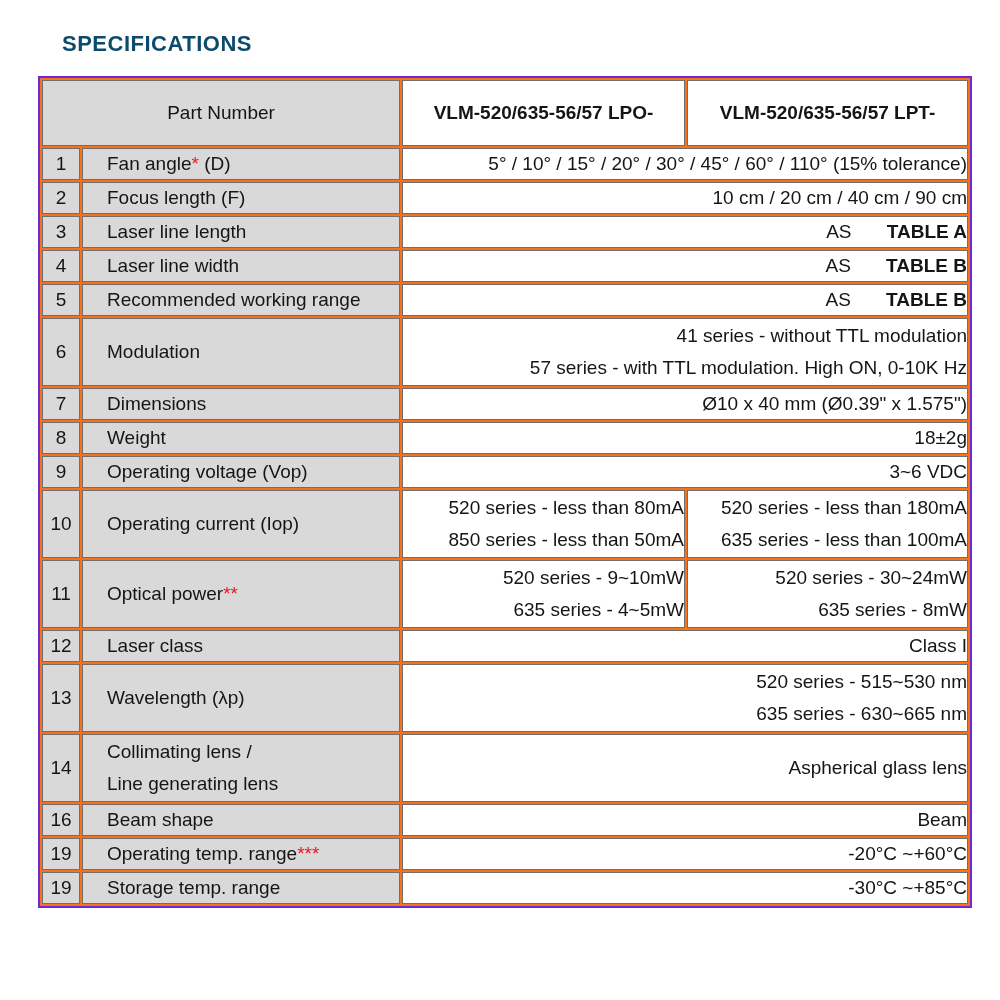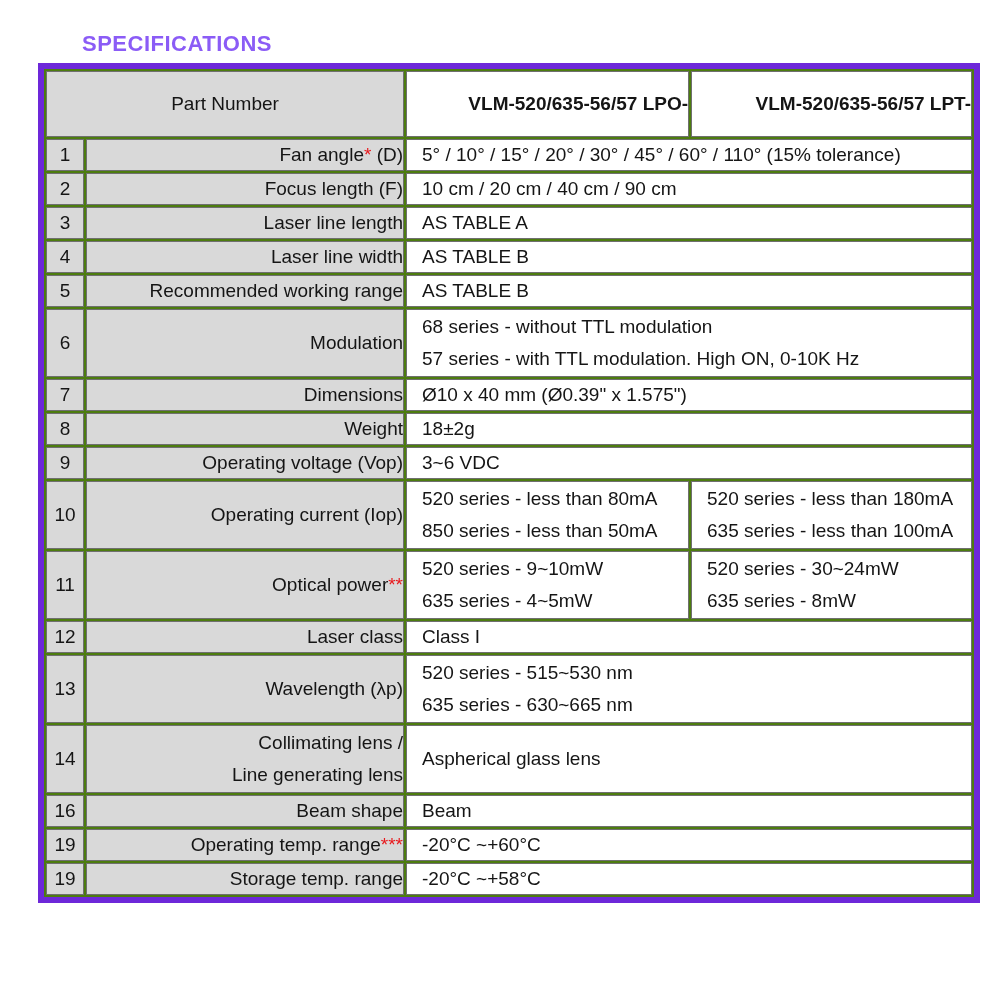--- a/index.html
+++ b/index.html
@@ -17,76 +17,75 @@
     height: 1000px;
     background: #ffffff;
   }
   .title {
     position: absolute;
     left: 62px;
     top: 31px;
     font-size: 22px;
     font-weight: bold;
     letter-spacing: 0.5px;
-    color: #8b5cf6;
-    margin-left: 20px;
+    color: #0c4a6e;
   }
   table.spec {
     position: absolute;
     left: 38px;
-    top: 63px;
+    top: 76px;
     width: 924px;
     table-layout: fixed;
     border-collapse: separate;
     border-spacing: 2px;
-    background: #4d7c0f;
-    border: 6px solid #6d28d9;
+    background: #f97316;
+    border: 2px solid #6d28d9;
   }
   col.c-num   { width: 38px; }
   col.c-label { width: 318px; }
   col.c-lpo   { width: 283px; }
   col.c-lpt   { width: 281px; }
   td {
     border: 1px solid #6f6f6f;
     font-size: 19px;
     padding: 0;
     vertical-align: middle;
     overflow: hidden;
   }
   td.num {
     background: #d9d9d9;
     text-align: center;
   }
   td.label {
     background: #d9d9d9;
+    text-align: left;
+    padding-left: 24px;
+  }
+  td.val {
+    background: #ffffff;
     text-align: right;
-    padding-left: 8px;
-  }
-  td.val {
-    background: #ffffff;
-    text-align: left;
     padding-left: 15px;
   }
   td.part-header {
     background: #d9d9d9;
     text-align: center;
     font-size: 19px;
   }
   td.model-header {
     background: #ffffff;
-    text-align: right;
+    text-align: center;
     font-weight: bold;
     font-size: 19px;
   }
   tr.h-head td { height: 64px; }
   tr.h-std td  { height: 30px; }
   tr.h-tall td { height: 66px; }
   .star { color: #e8191d; }
   .vline { display: block; line-height: 32px; }
-  b { font-weight: normal; }
+  b { font-weight: bold; margin-left: 30px; }
 </style>
 </head>
 <body>
 
 <div class="page">
 
   <div class="title">SPECIFICATIONS</div>
 
   <table class="spec">
     <colgroup>
@@ -130,21 +129,21 @@
     <tr class="h-std">
       <td class="num">5</td>
       <td class="label">Recommended working range</td>
       <td class="val" colspan="2"><span>AS </span><b>TABLE B</b></td>
     </tr>
 
     <tr class="h-tall">
       <td class="num">6</td>
       <td class="label">Modulation</td>
       <td class="val" colspan="2">
-            <span class="vline">68 series - without TTL modulation</span>
+            <span class="vline">41 series - without TTL modulation</span>
             <span class="vline">57 series - with TTL modulation. High ON, 0-10K Hz</span>
           </td>
     </tr>
 
     <tr class="h-std">
       <td class="num">7</td>
       <td class="label">Dimensions</td>
       <td class="val" colspan="2">Ø10 x 40 mm (Ø0.39" x 1.575")</td>
     </tr>
 
@@ -220,18 +219,18 @@
 
     <tr class="h-std">
       <td class="num">19</td>
       <td class="label"><span>Operating temp. range</span><span class="star">***</span></td>
       <td class="val" colspan="2">-20°C ~+60°C</td>
     </tr>
 
     <tr class="h-std">
       <td class="num">19</td>
       <td class="label">Storage temp. range</td>
-      <td class="val" colspan="2">-20°C ~+58°C</td>
+      <td class="val" colspan="2">-30°C ~+85°C</td>
     </tr>
 
   </tbody>
     </table>
 </div>
 
 </body></html>

